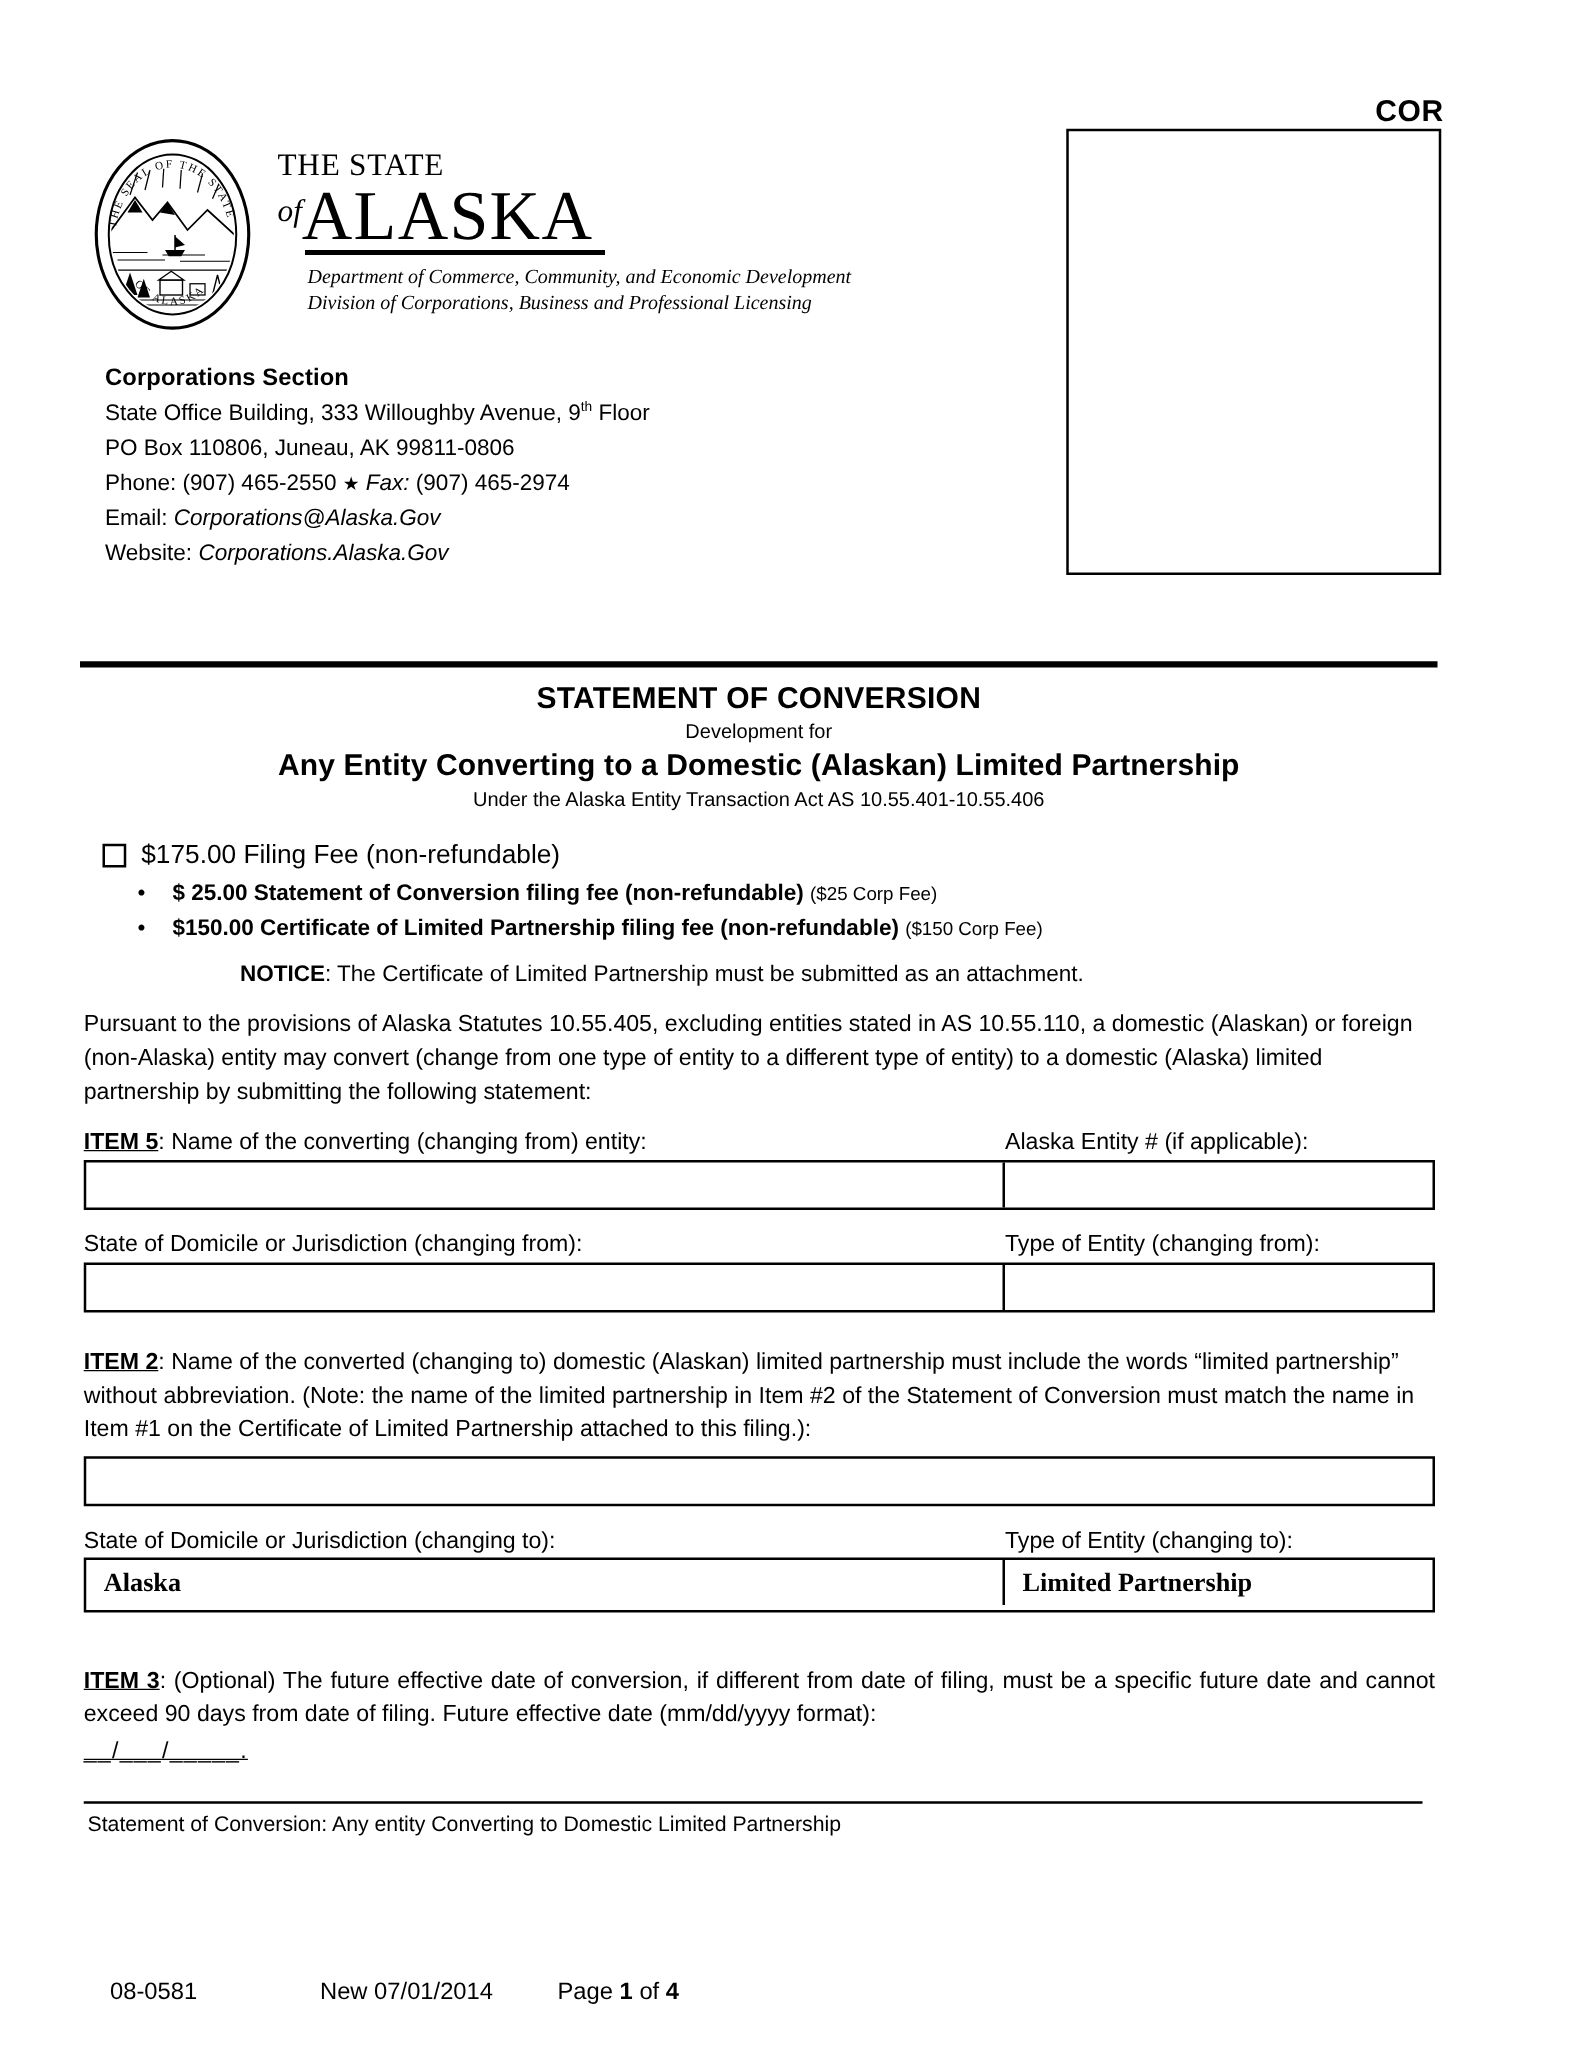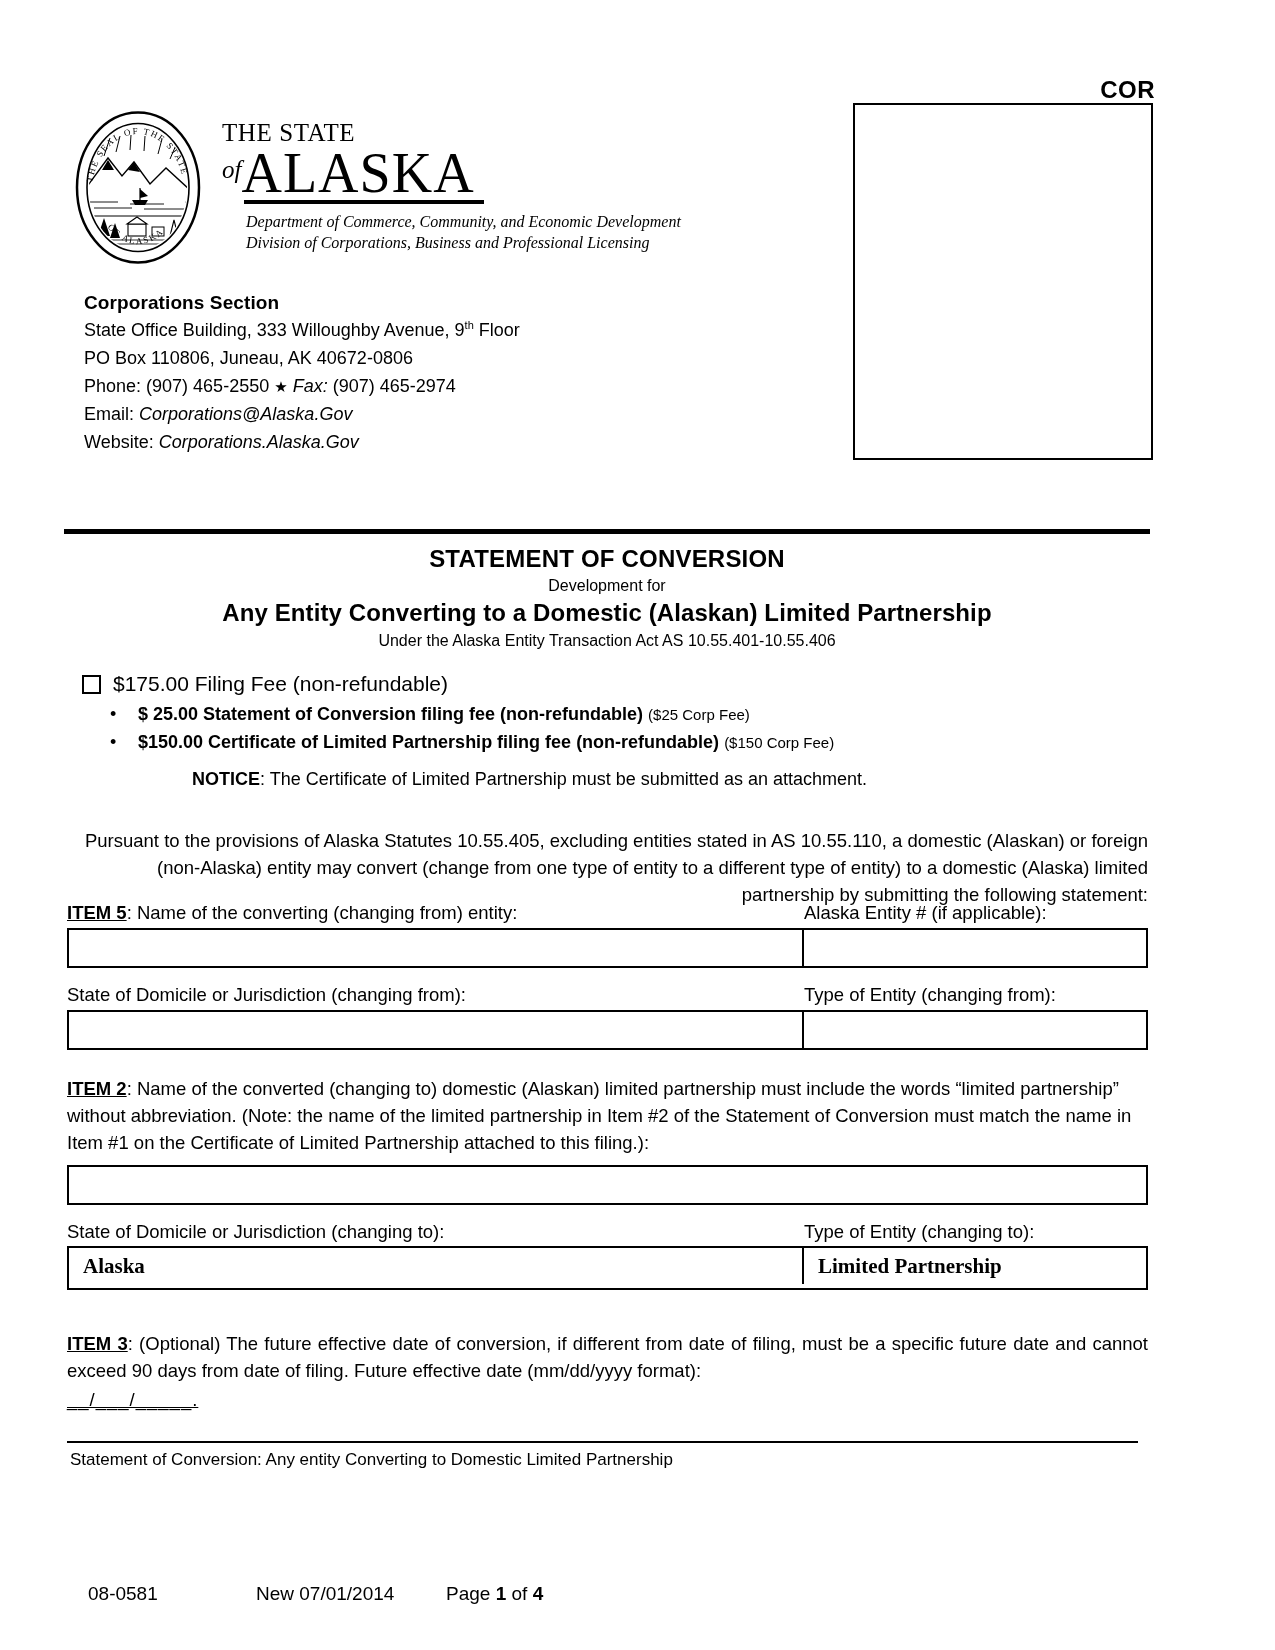--- a/index.html
+++ b/index.html
@@ -211,21 +211,21 @@
   .notice b { font-weight: bold; }
 
   
   .para {
     position: absolute;
     left: 67px;
     width: 1081px;
     font-size: 18.5px;
     line-height: 1.47;
   }
-  #pursuant { top: 827px; text-align: right; }
+  #pursuant { top: 805px; }
 
   .item-lbl {
     font-weight: bold;
     text-decoration: underline;
   }
 
   
   .item1-wrap { position: absolute; left: 67px; top: 900px; width: 1081px; }
   .row-labels {
     display: flex;
@@ -396,21 +396,21 @@
         <span class="alaska-of">of</span><span class="alaska-word">ALASKA</span>
       </div>
       <div class="alaska-underline"></div>
       <div class="dept-line">Department of Commerce, Community, and Economic Development</div>
       <div class="div-line">Division of Corporations, Business and Professional Licensing</div>
     </div>
 
     <div class="contact">
       <div class="sec-title">Corporations Section</div>
       <div><span>State Office Building, 333 Willoughby Avenue, 9</span><sup class="ord">th</sup><span> Floor</span></div>
-      <div>PO Box 110806, Juneau, AK  40672-0806</div>
+      <div>PO Box 110806, Juneau, AK  99811-0806</div>
       <div><span>Phone:</span> <span>(907) 465-2550</span> <span class="star">★</span> <span class="ital">Fax:</span> <span>(907) 465-2974</span></div>
       <div><span>Email:</span> <span class="ital">Corporations@Alaska.Gov</span></div>
       <div><span>Website:</span> <span class="ital">Corporations.Alaska.Gov</span></div>
     </div>
   </div>
 
   <div class="hr-thick"></div>
 
   <div class="title-block">
     <div class="t-main">STATEMENT OF CONVERSION</div>

